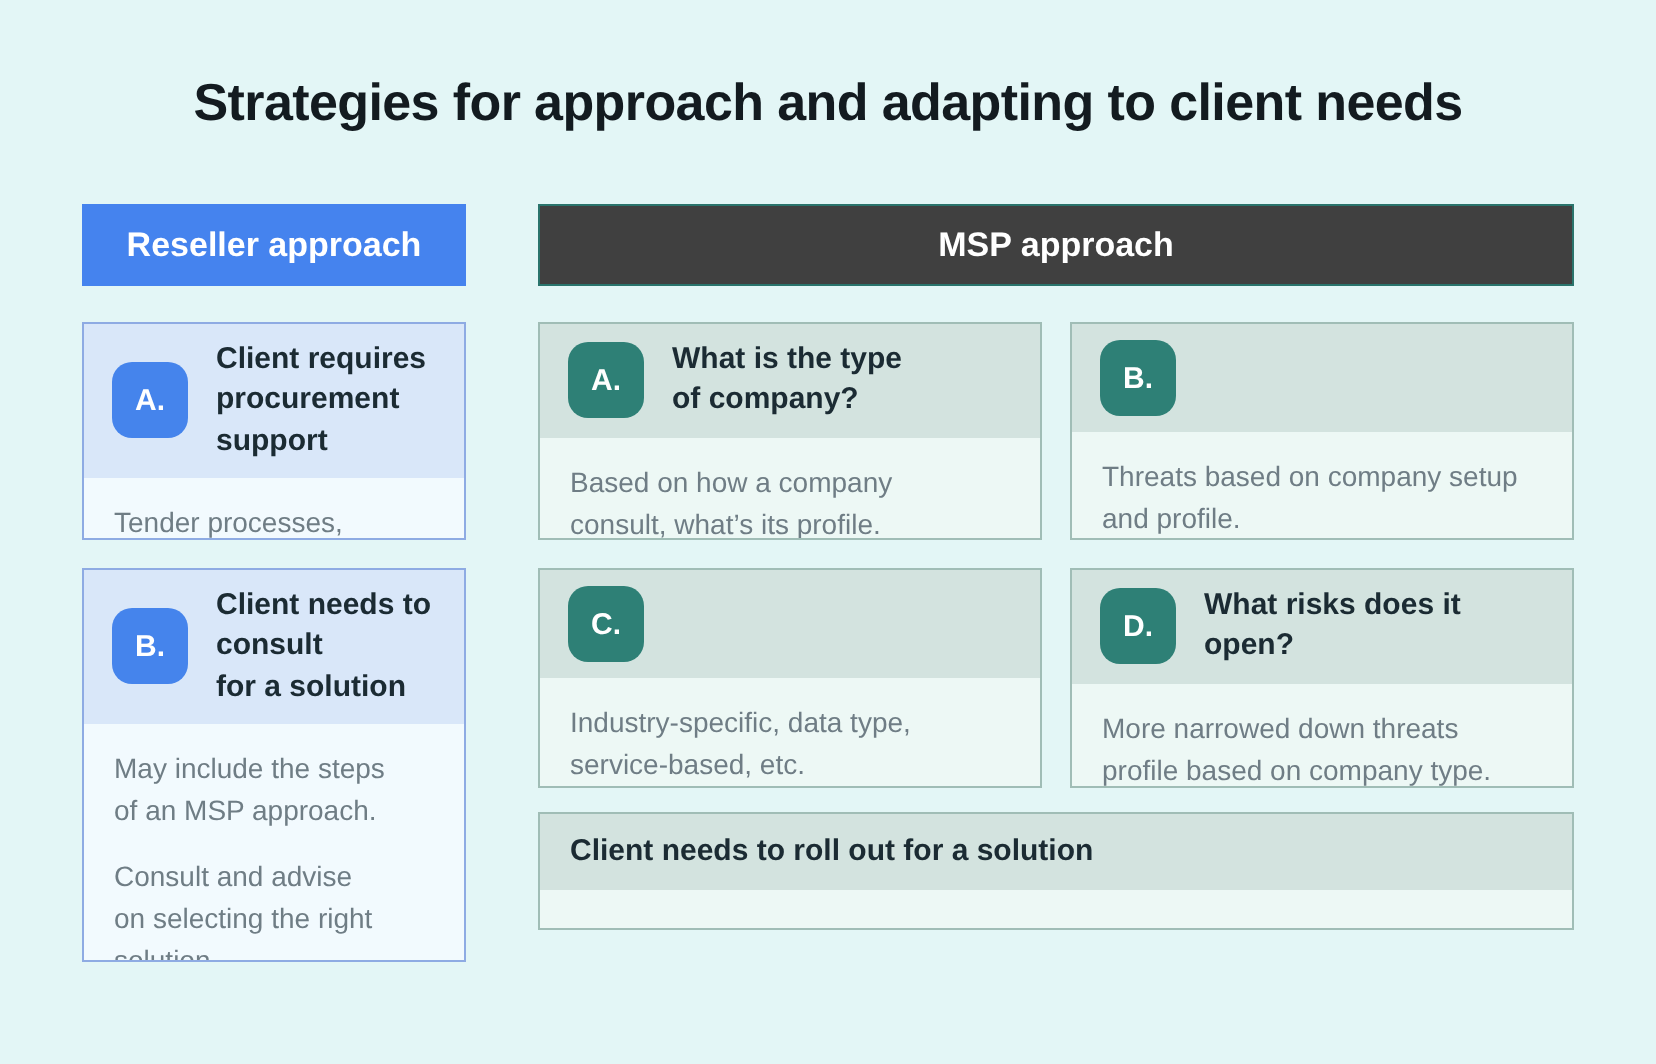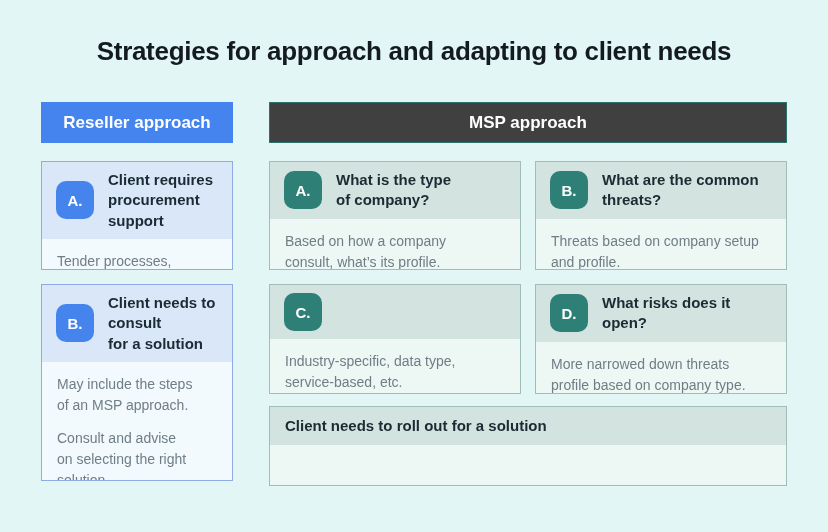--- a/index.html
+++ b/index.html
@@ -91,21 +91,21 @@
 
   .h109 { height: 109px; }
   .h197 { height: 197px; }
   .h110 { height: 110px; }
 
   .msp-grid {
     display: grid;
     grid-template-columns: 1fr 1fr;
     gap: 14px;
   }
-  .wide-card { margin-top: 12px; height: 80px; }
+  .wide-card { margin-top: 12px; height: 59px; }
   .wide-card .card-head {
     min-height: 38px;
     padding: 6px 15px;
   }
   .wide-card .card-body { padding: 9px 15px; }
 </style>
 </head>
 <body>
 
 <h1 class="page-title">Strategies for approach and adapting to client needs</h1>
@@ -155,22 +155,20 @@
         </header>
         <div class="card-body">
           <p>Based on how a company
 consult, what’s its profile.</p>
         </div>
       </section>
 
       <section class="card teal h109">
         <header class="card-head">
           <span class="badge badge-teal">B.</span>
-          <h3 class="card-title">What are the common
-threats?</h3>
         </header>
         <div class="card-body">
           <p>Threats based on company setup
 and profile.</p>
         </div>
       </section>
 
       <section class="card teal h110">
         <header class="card-head">
           <span class="badge badge-teal">C.</span>

